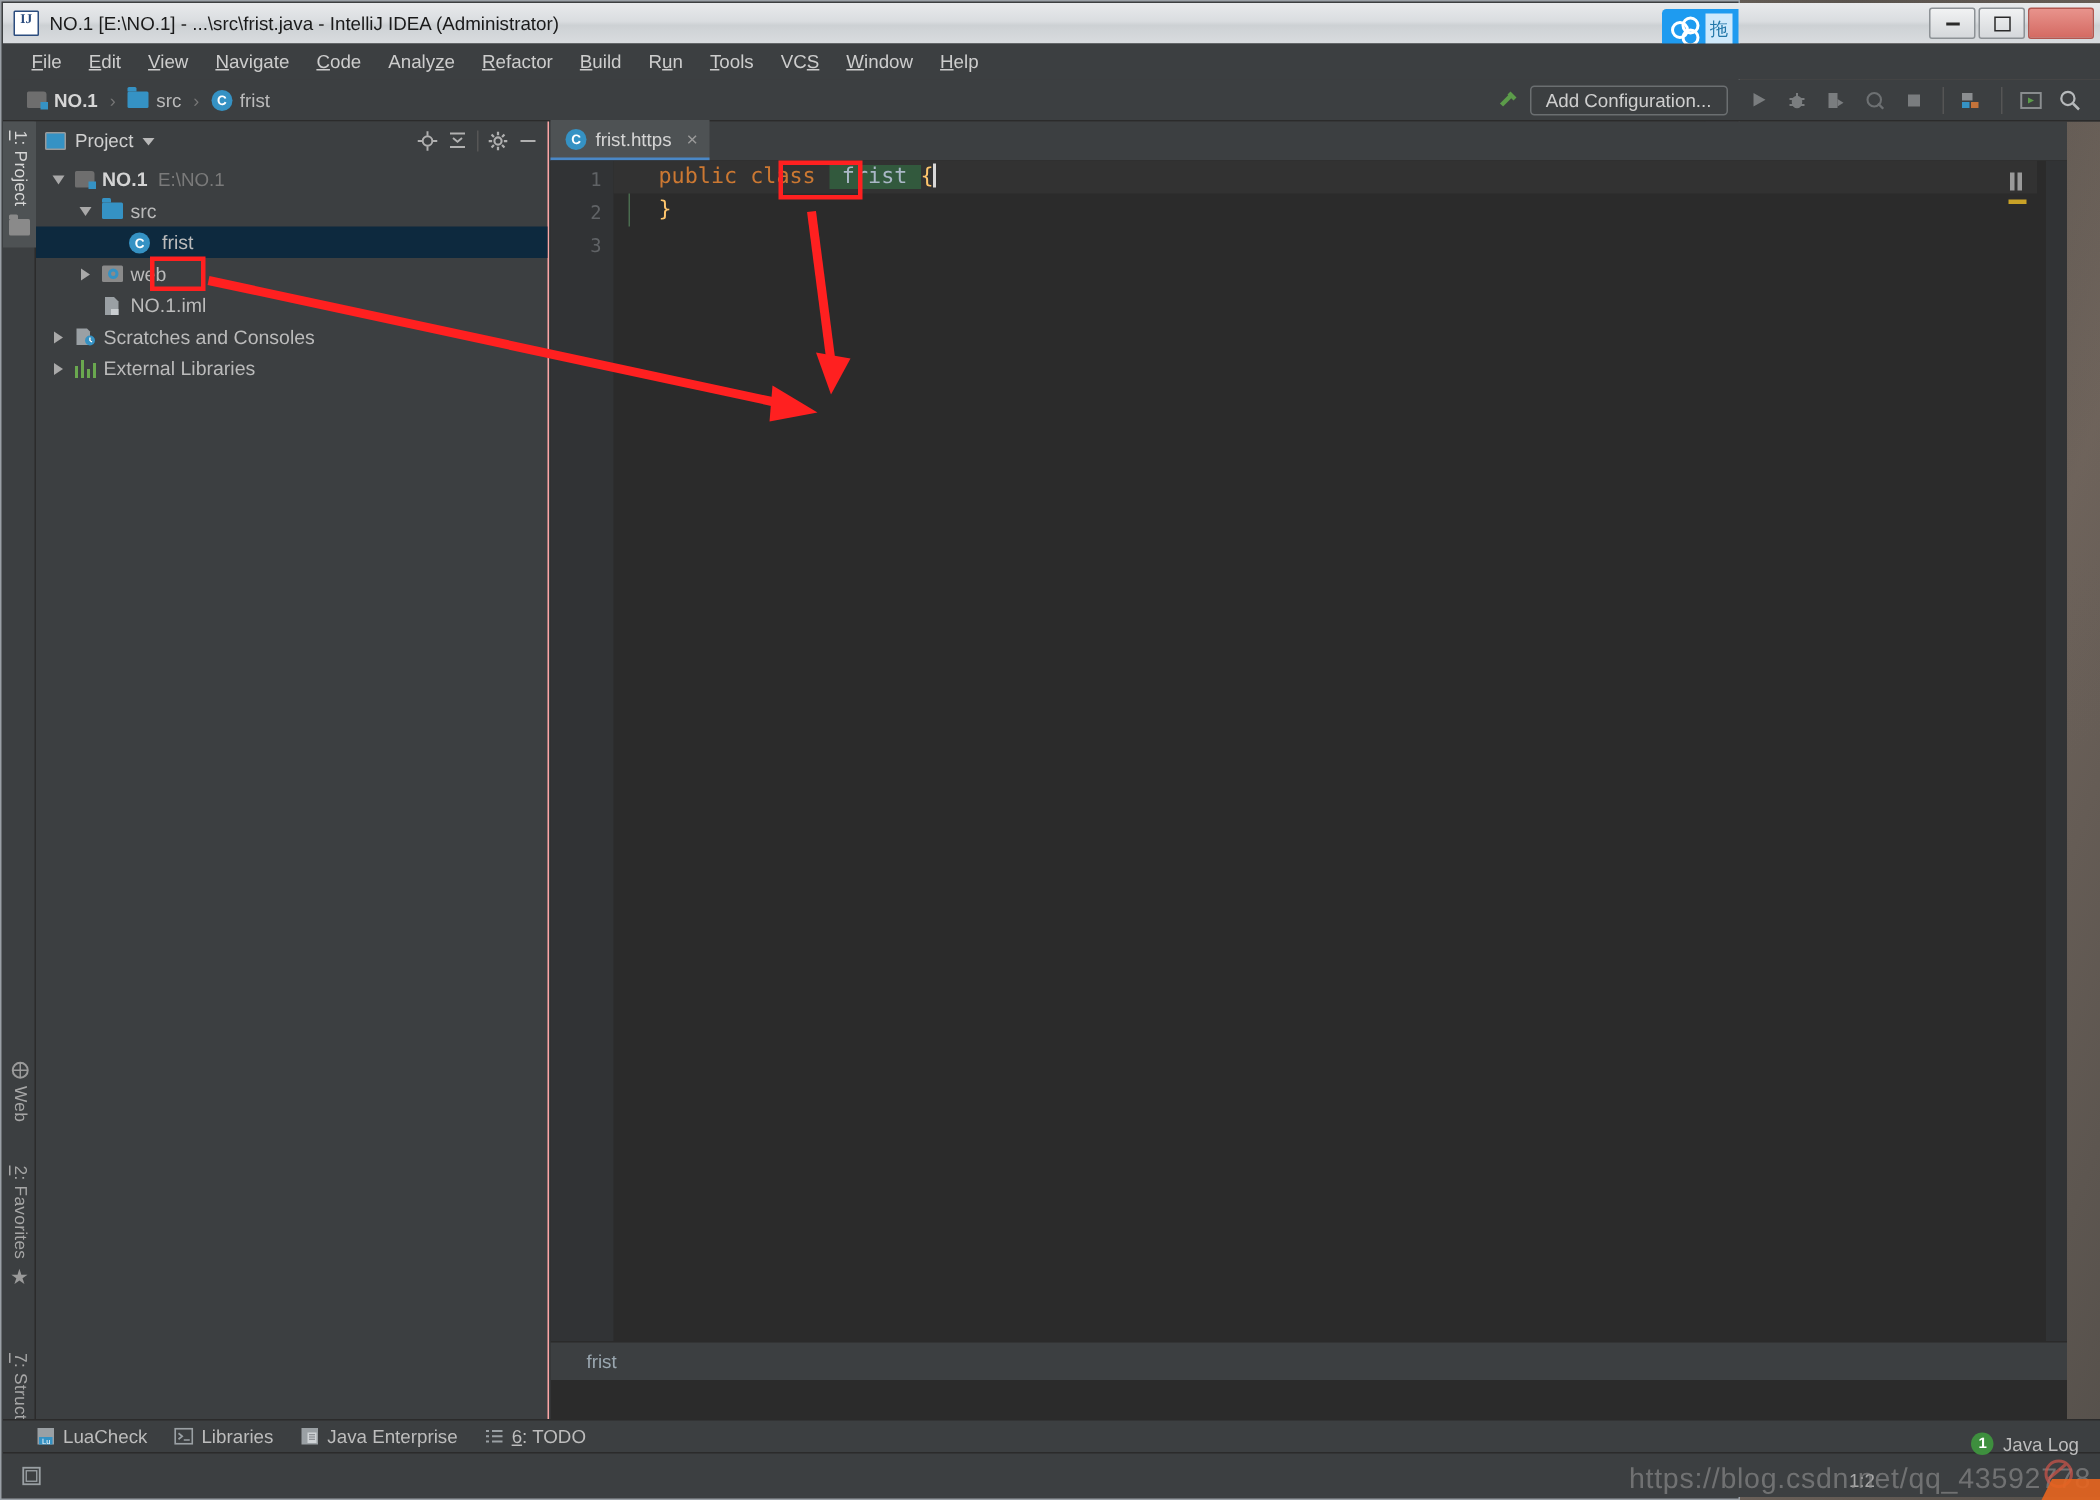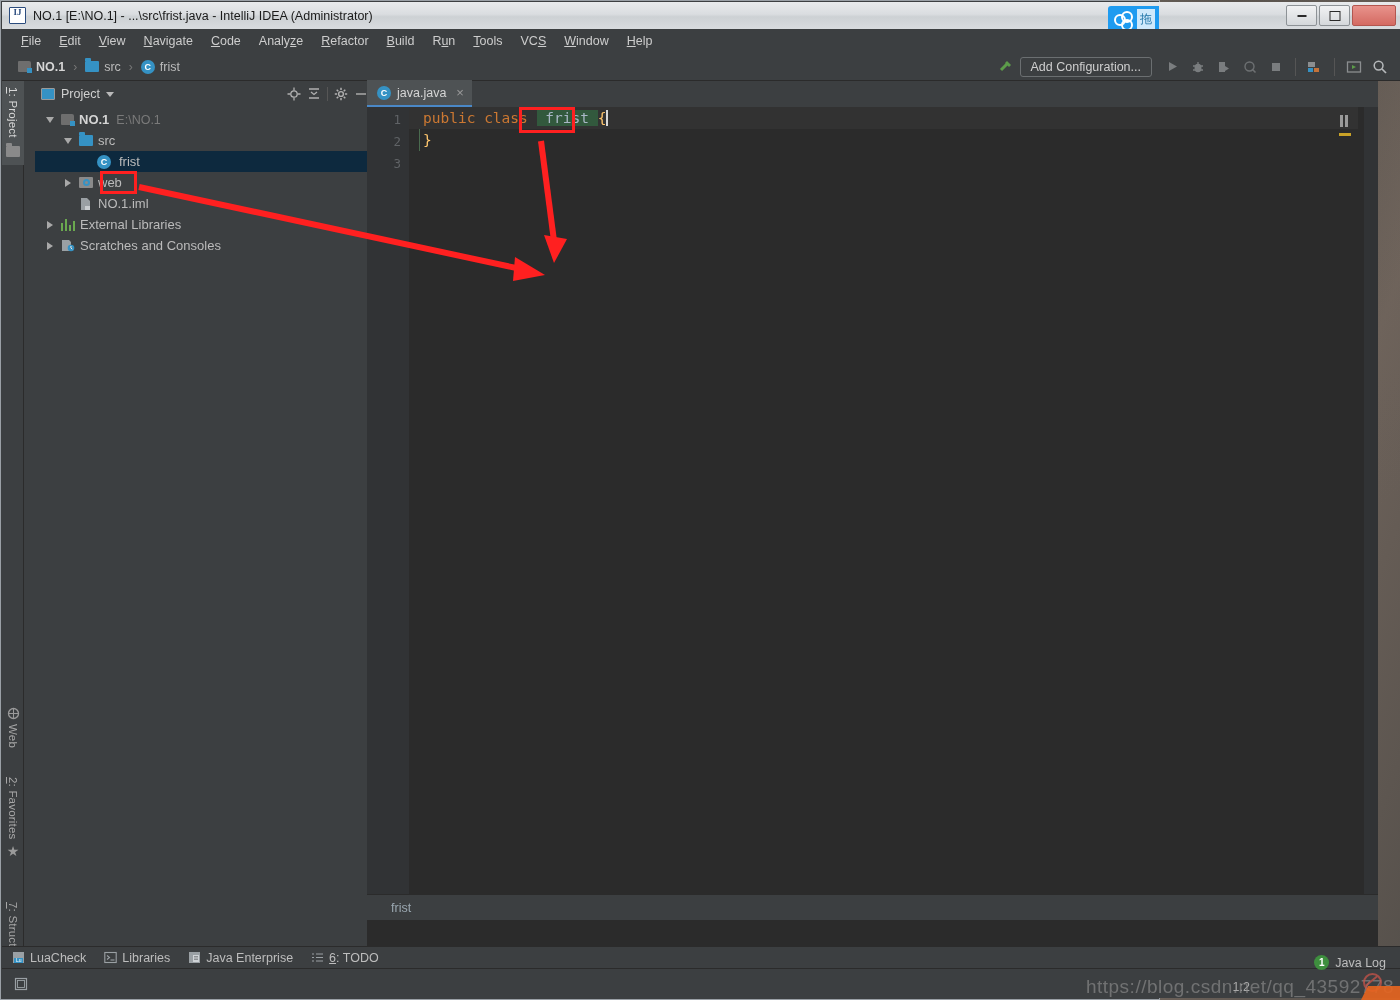--- a/index.html
+++ b/index.html
@@ -85,22 +85,22 @@
   .vtab .vlabel{writing-mode:vertical-rl;font-size:11.5px;color:#a7a7a7;white-space:nowrap;letter-spacing:.2px;}
   .vtab.active{background:#4e5254;}
   .vtab.active .vlabel{color:#d7d7d7;}
   .vtab .vlabel u{text-decoration:underline;}
 
   
   .rightstrip{position:absolute;right:1px;top:80px;width:22px;height:865px;background:#3c3f41;
     border-left:1px solid #2b2b2b;box-sizing:border-box;}
 
   
-  .projpanel{position:absolute;left:34px;top:80px;width:342px;height:865px;background:#3c3f41;
-    border-right:3px solid #fca5a5;box-sizing:border-box;}
+  .projpanel{position:absolute;left:23px;top:80px;width:342px;height:865px;background:#3c3f41;
+    border-right:1px solid #fca5a5;box-sizing:border-box;}
   .pp-header{height:26px;display:flex;align-items:center;padding:0 6px;box-sizing:border-box;}
   .pp-title{display:flex;align-items:center;gap:6px;font-size:12.5px;color:#d0d0d0;}
   .pp-winico{width:14px;height:12px;border:1.5px solid #9a9a9a;box-sizing:border-box;background:#3592c4;border-radius:1px;}
   .caret-dn{width:0;height:0;border-left:4px solid transparent;border-right:4px solid transparent;border-top:5px solid #b9b9b9;}
   .pp-tools{margin-left:auto;display:flex;align-items:center;gap:6px;}
   .pp-tools .sep{width:1px;height:14px;background:#565656;}
   .tree{padding-top:2px;font-size:13px;}
   .row{display:flex;align-items:center;height:21px;padding-left:8px;white-space:nowrap;position:relative;}
   .row.selected{background:#0d293e;}
   .tw{width:14px;display:flex;align-items:center;justify-content:center;flex:none;}
@@ -122,42 +122,42 @@
   .editor{position:absolute;left:366px;top:80px;width:1011px;height:865px;background:#2b2b2b;box-sizing:border-box;}
   .tabstrip{height:26px;background:#3c3f41;display:flex;align-items:flex-end;}
   .etab{height:25px;display:flex;align-items:center;gap:6px;padding:0 8px 0 10px;background:#4e5254;
     border-bottom:2px solid #4a88c7;font-size:12.5px;color:#d5d5d5;}
   .etab .close-x{color:#9a9a9a;font-size:13px;margin-left:4px;}
   .code-area{position:relative;height:813px;background:#2b2b2b;}
   .gutter{position:absolute;left:0;top:0;width:42px;height:100%;background:#313335;}
   .gline{position:absolute;right:8px;font-family:"DejaVu Sans Mono",monospace;font-size:12.5px;color:#606366;}
   .line-hl{position:absolute;left:42px;right:20px;height:22px;background:#323232;}
   .code{position:absolute;left:42px;top:0;right:0;font-family:"DejaVu Sans Mono",monospace;font-size:14.5px;line-height:22px;}
-  .cl{position:absolute;left:14px;white-space:pre;text-align:center;}
+  .cl{position:absolute;left:30px;white-space:pre;text-align:center;}
   .kw{color:#cc7832;}
   .cls{color:#a9b7c6;background:#32593d;}
   .brace{color:#ffc66d;}
   .indent-guide{position:absolute;left:52px;width:1px;background:#4a6b4f;}
   .caret{display:inline-block;width:1.5px;height:16px;background:#d8d8d8;vertical-align:-3px;}
   .bcbar{position:absolute;left:0;bottom:0;height:26px;width:100%;background:#3c3f41;
     display:flex;align-items:center;padding-left:24px;box-sizing:border-box;font-size:12.5px;color:#9aa7b0;border-top:1px solid #2b2b2b;}
   .marker-gutter{position:absolute;right:0;top:0;width:14px;height:100%;background:#313335;}
   .pause-mark{position:absolute;right:30px;top:8px;display:flex;gap:2px;}
   .pause-mark i{display:block;width:3px;height:12px;background:#9a9a9a;}
   .yellow-mark{position:absolute;right:27px;top:26px;width:12px;height:3px;background:#c9a227;}
 
   
   .ann-box{position:absolute;border:3px solid #ff2020;box-sizing:border-box;}
   .ann-text{position:absolute;color:#f0392b;font-size:19px;white-space:nowrap;
     font-family:"DejaVu Sans","Liberation Sans",sans-serif;}
   svg.ann{position:absolute;left:0;top:0;width:1400px;height:1000px;pointer-events:none;}
 
   
   .bottombar{position:absolute;left:1px;bottom:31px;width:1398px;height:22px;background:#3c3f41;
-    display:flex;align-items:center;gap:18px;padding-left:10px;box-sizing:border-box;border-top:1px solid #2b2b2b;margin-top:42px;}
+    display:flex;align-items:center;gap:18px;padding-left:22px;box-sizing:border-box;border-top:1px solid #2b2b2b;margin-top:42px;}
   .bbitem{display:flex;align-items:center;gap:5px;font-size:12.5px;color:#bdbdbd;}
   .bbitem u{text-decoration:underline;}
   .statusbar{position:absolute;left:1px;bottom:1px;width:1398px;height:30px;background:#3c3f41;
     display:flex;align-items:center;padding-left:12px;box-sizing:border-box;border-top:1px solid #2b2b2b;}
   .status-msg{font-size:12.5px;color:#c2c2c2;}
   .status-right{position:absolute;right:14px;top:-14px;display:flex;align-items:center;gap:6px;}
   .evt-badge{width:15px;height:15px;border-radius:50%;background:#3e8f3e;color:#fff;font-size:10px;
     display:flex;align-items:center;justify-content:center;font-weight:bold;}
   .evt-label{font-size:12.5px;color:#bdbdbd;}
   .status-pos{position:absolute;right:150px;bottom:4px;font-size:12.5px;color:#a9a9a9;}
@@ -397,50 +397,50 @@
                 <rect x="6" y="9" width="5" height="4" fill="#c9cdd0"></rect>
               </svg>
           </span>
           <span class="lbl" style="margin-left:6px;">NO.1.iml</span>
         </div>
 
         <div class="row" style="padding-left:8px;">
           <span class="tw">
               <i class="tri"></i>
             </span>
-          <span class="ic-libs" style="margin-left:4px;">
-            <i style="height:8px;"></i>
-              <i style="height:12px;"></i>
-              <i style="height:6px;"></i>
-              <i style="height:10px;"></i>
-          </span>
-          <span class="lbl">External Libraries</span>
-        </div>
-
-        <div class="row" style="padding-left:8px;">
-          <span class="tw">
-              <i class="tri"></i>
-            </span>
           <span class="ic-scratch" style="margin-left:4px;">
             <svg width="14" height="13" viewBox="0 0 14 13">
                 <path d="M1 1h7l2 2v9H1z" fill="#9aa0a4"></path>
                 <circle cx="10" cy="9" r="3.3" fill="#3592c4"></circle>
                 <path d="M10 7v2l1.3 1" stroke="#fff" stroke-width="1"></path>
               </svg>
           </span>
           <span class="lbl">Scratches and Consoles</span>
         </div>
+
+        <div class="row" style="padding-left:8px;">
+          <span class="tw">
+              <i class="tri"></i>
+            </span>
+          <span class="ic-libs" style="margin-left:4px;">
+            <i style="height:8px;"></i>
+              <i style="height:12px;"></i>
+              <i style="height:6px;"></i>
+              <i style="height:10px;"></i>
+          </span>
+          <span class="lbl">External Libraries</span>
+        </div>
       </div>
     </div>
 
     <div class="editor">
       <div class="tabstrip">
         <div class="etab">
           <span class="ic-class">C</span>
-          <span>java.java</span>
+          <span>frist.https</span>
           <span class="close-x">×</span>
         </div>
       </div>
 
       <div class="code-area">
         <div class="gutter">
           <span class="gline" style="top:5px;">1</span>
           <span class="gline" style="top:27px;">2</span>
           <span class="gline" style="top:49px;">3</span>
         </div>

